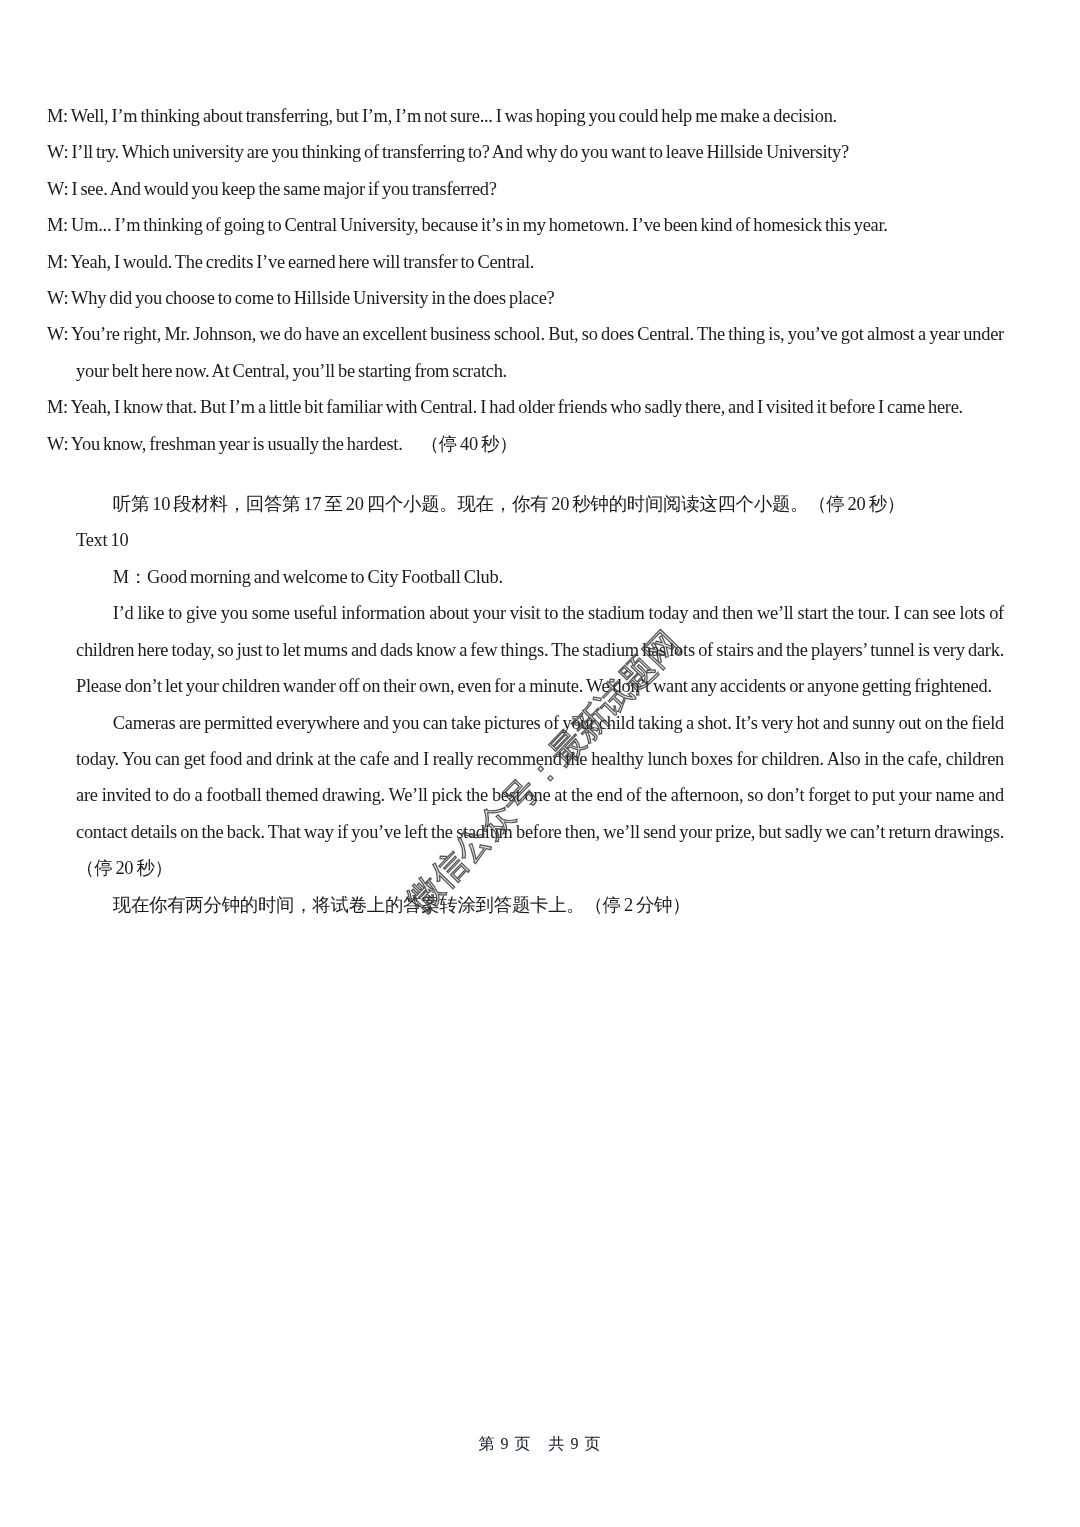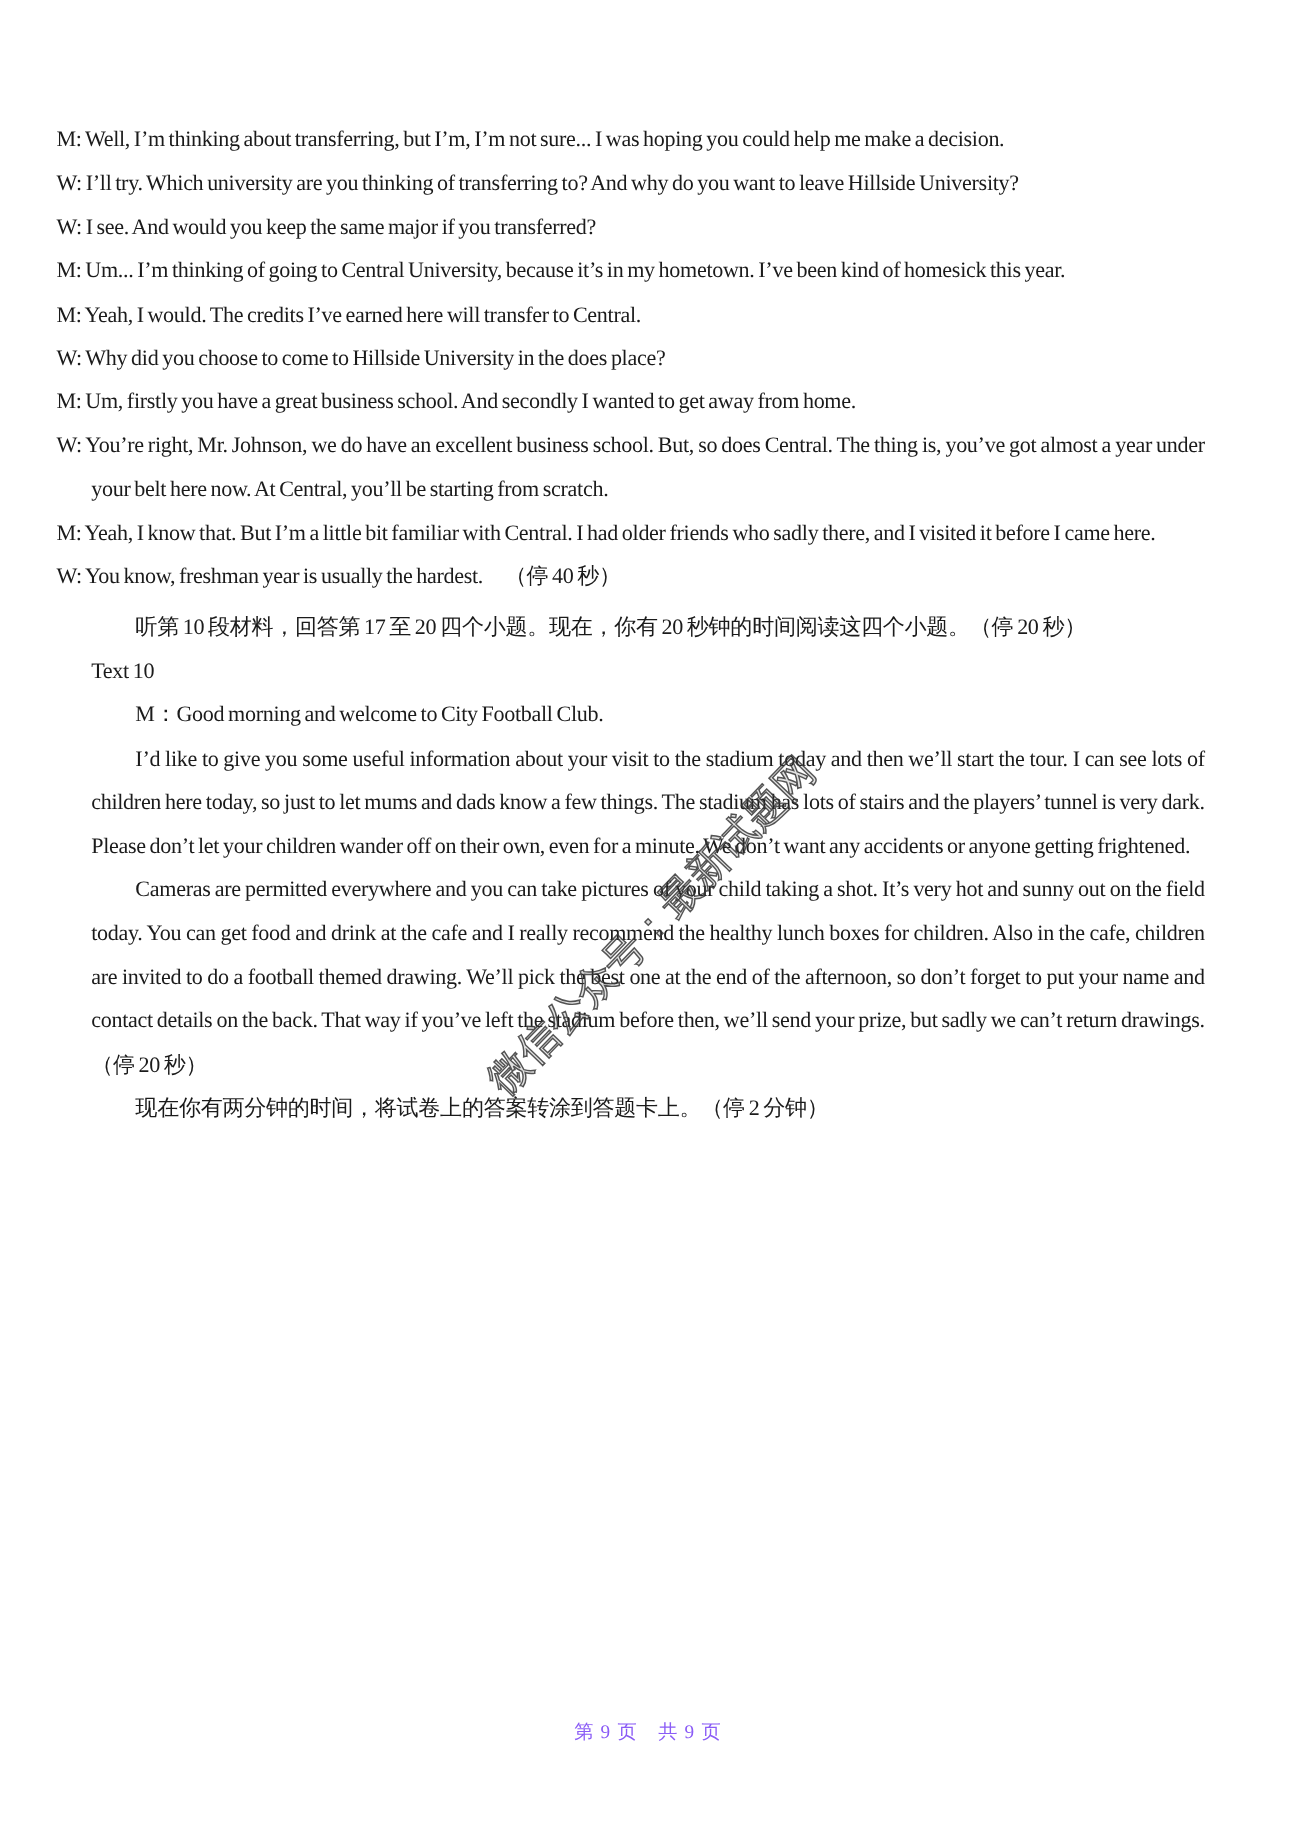--- a/index.html
+++ b/index.html
@@ -27,21 +27,21 @@
     margin: 0;
     padding: 0;
   }
   
   .dline {
     padding-left: 29px;
     text-indent: -29px;
     text-align: justify;
   }
   .text10-section {
-    margin-top: 6px;
+    margin-top: 24px;
   }
   .indent {
     text-indent: 2em;
   }
   .just {
     text-align: justify;
   }
   .watermark {
     position: absolute;
     left: 354px;
@@ -64,36 +64,35 @@
   .footer {
     position: absolute;
     top: 1432px;
     left: 0;
     width: 1080px;
     text-align: center;
     font-size: 16px;
     line-height: 24px;
     letter-spacing: 1px;
     word-spacing: 0;
-    color: #8b5cf6;
+    color: #0f172a;
   }
 </style>
 </head>
 <body>
 
 <div class="page">
 
   <section>
     <p class="dline">M: Well, I’m thinking about transferring, but I’m, I’m not sure... I was hoping you could help me make a decision.</p>
     <p class="dline">W: I’ll try. Which university are you thinking of transferring to? And why do you want to leave Hillside University?</p>
     <p class="dline">W: I see. And would you keep the same major if you transferred?</p>
     <p class="dline">M: Um... I’m thinking of going to Central University, because it’s in my hometown. I’ve been kind of homesick this year.</p>
     <p class="dline">M: Yeah, I would. The credits I’ve earned here will transfer to Central.</p>
     <p class="dline">W: Why did you choose to come to Hillside University in the does place?</p>
-    <p class="dline">M: Um, firstly you have a great business school. And secondly I wanted to get away from home.</p>
     <p class="dline">W: You’re right, Mr. Johnson, we do have an excellent business school. But, so does Central. The thing is, you’ve got almost a year under your belt here now. At Central, you’ll be starting from scratch.</p>
     <p class="dline">M: Yeah, I know that. But I’m a little bit familiar with Central. I had older friends who sadly there, and I visited it before I came here.</p>
     <p class="dline">W: You know, freshman year is usually the hardest.　（停 40 秒）</p>
   </section>
 
   <section class="text10-section">
     <p class="indent">听第 10 段材料，回答第 17 至 20 四个小题。现在，你有 20 秒钟的时间阅读这四个小题。（停 20 秒）</p>
     <p>Text 10</p>
     <p class="indent">M：Good morning and welcome to City Football Club.</p>
     <p class="indent just">I’d like to give you some useful information about your visit to the stadium today and then we’ll start the tour. I can see lots of children here today, so just to let mums and dads know a few things. The stadium has lots of stairs and the players’ tunnel is very dark. Please don’t let your children wander off on their own, even for a minute. We don’t want any accidents or anyone getting frightened.</p>

